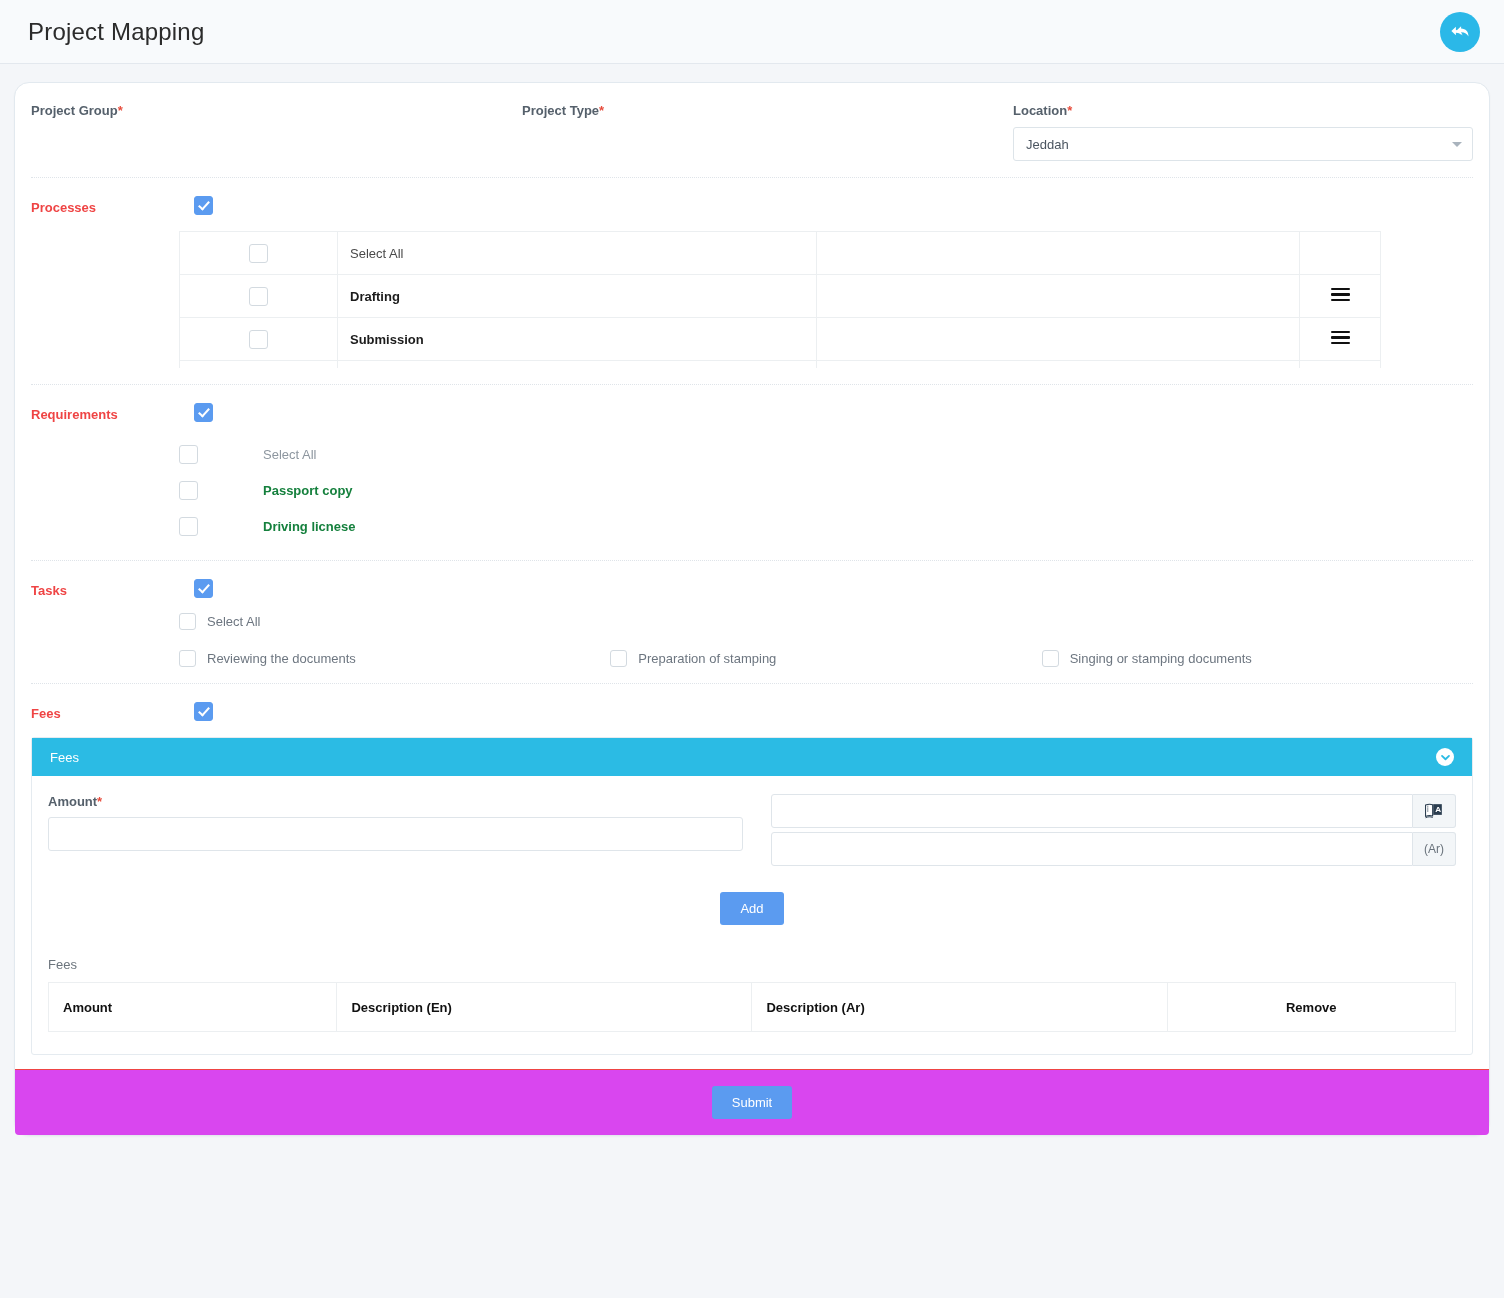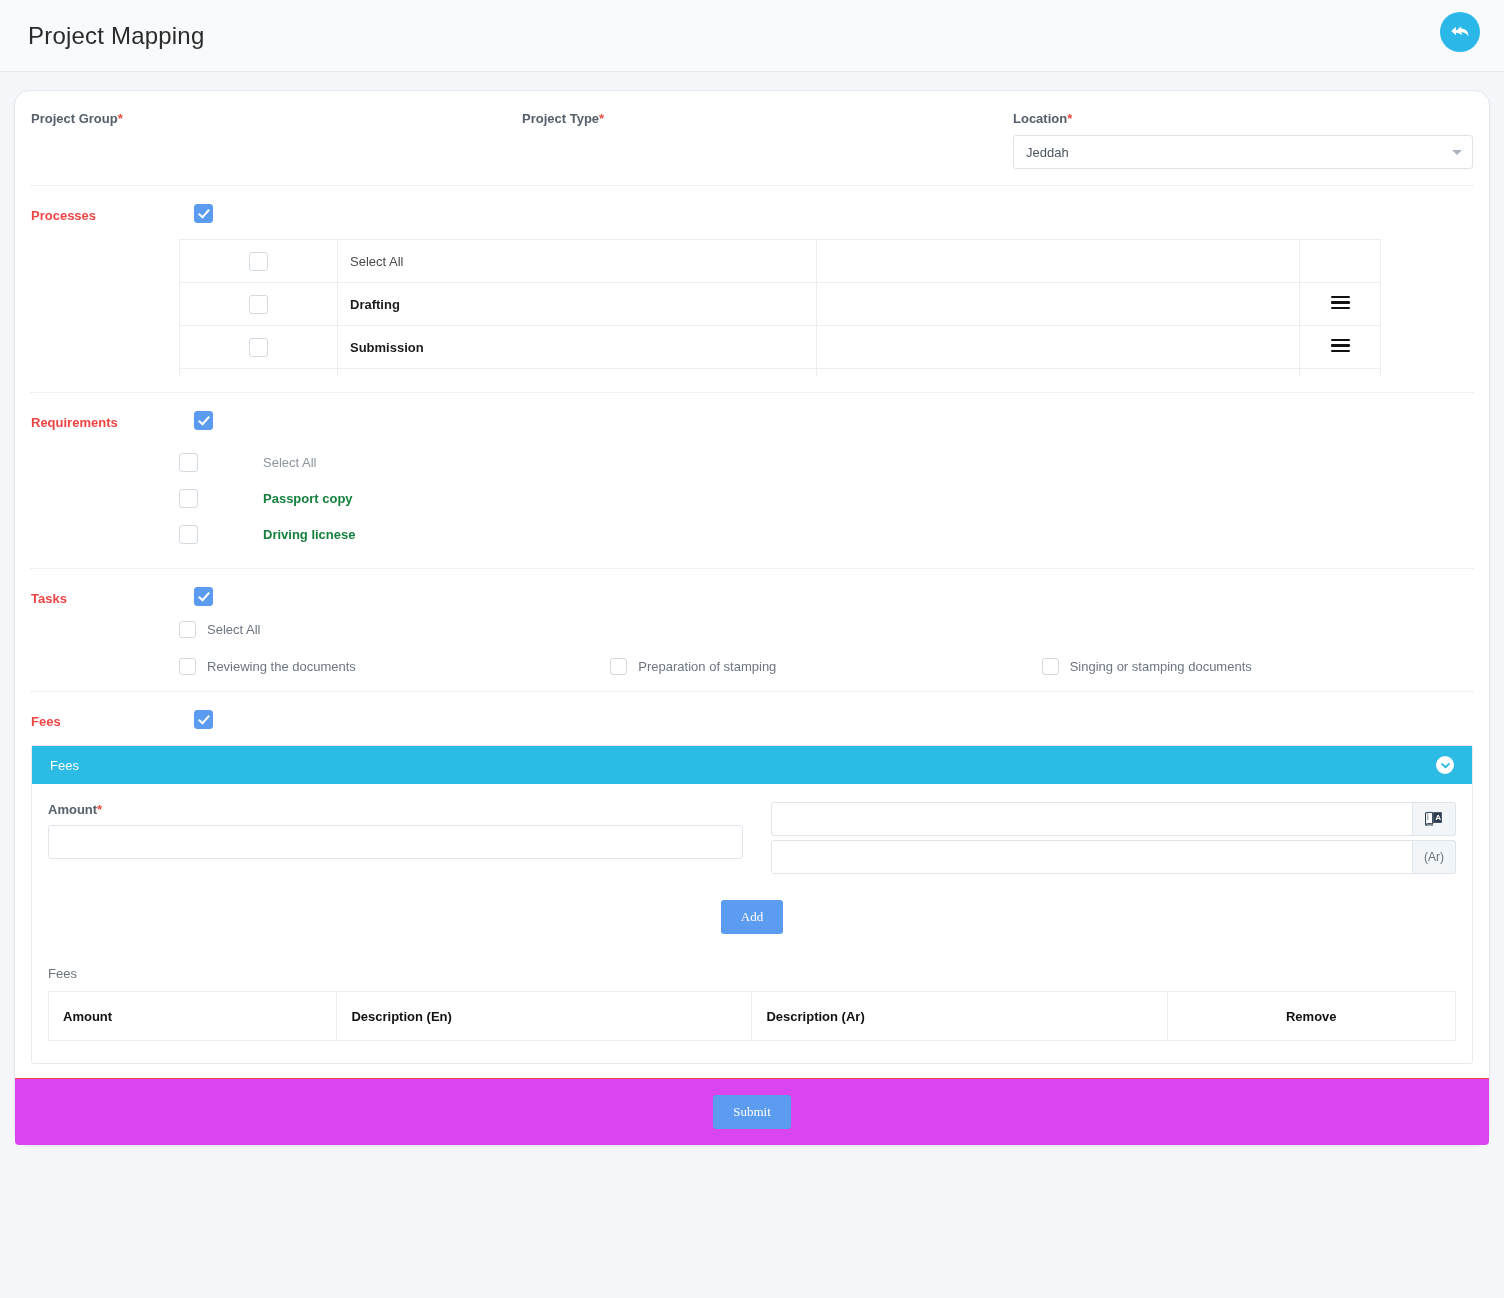--- a/index.html
+++ b/index.html
@@ -9,21 +9,21 @@
     background:#f4f6f9;
     font-family:"Liberation Sans", sans-serif;
     font-size:13px;
     color:#4a4a4a;
     overflow:hidden;
   }
 
   
   .page-header{
     position:relative;
-    height:72px;
+    height:64px;
     background:#f8fafc;
     border-bottom:1px solid #e3e8ee;
     display:flex;
     align-items:center;
     padding:0 28px;
   }
   .page-title{
     font-size:24px;
     font-weight:400;
     color:#2b2b2b;
@@ -277,21 +277,21 @@
   }
   .input-group + .input-group{ margin-top:4px; }
   .addon.plain{ cursor:default; }
 
   .btn{
     border:none;
     border-radius:3px;
     background:#5b9bf0;
     color:#fff;
     font-size:13px;
-    font-family:Liberation Serif, serif;
+    font-family:Liberation Sans, sans-serif;
     padding:9px 20px;
     cursor:pointer;
   }
   .add-wrap{ text-align:center; margin-top:26px; }
 
   .fees-list-title{
     margin-top:32px;
     font-size:13px;
     color:#6c757d;
   }

